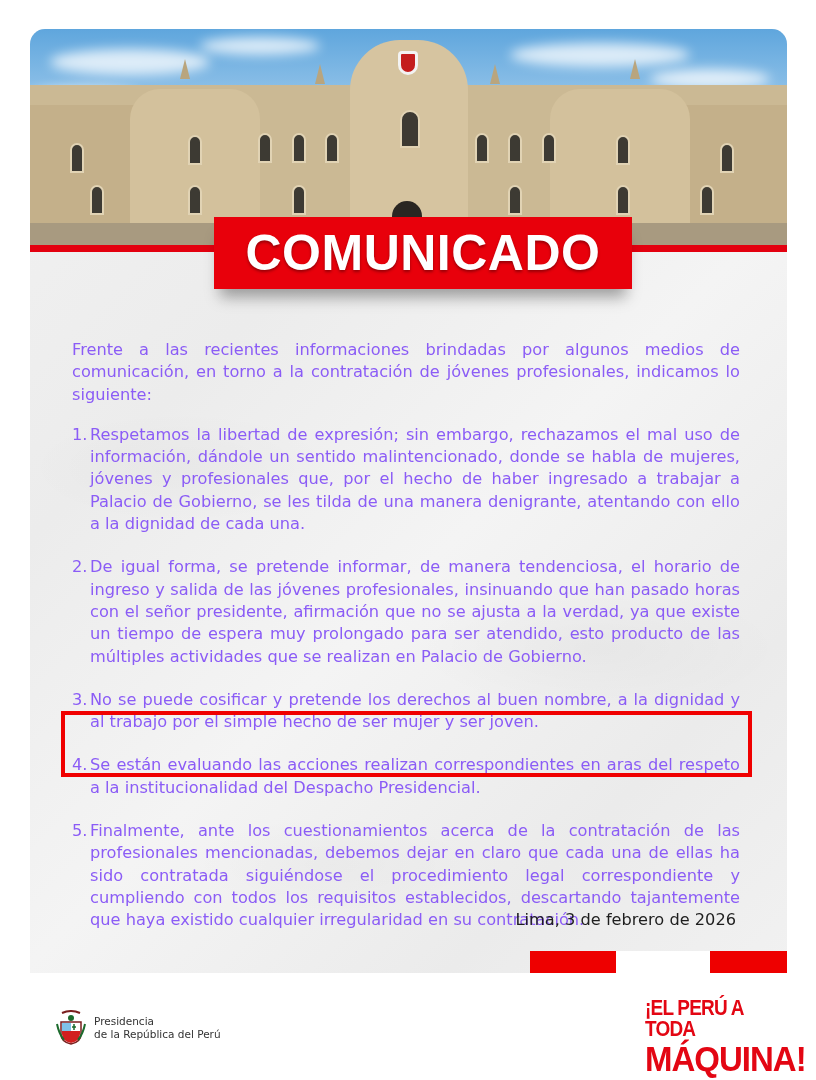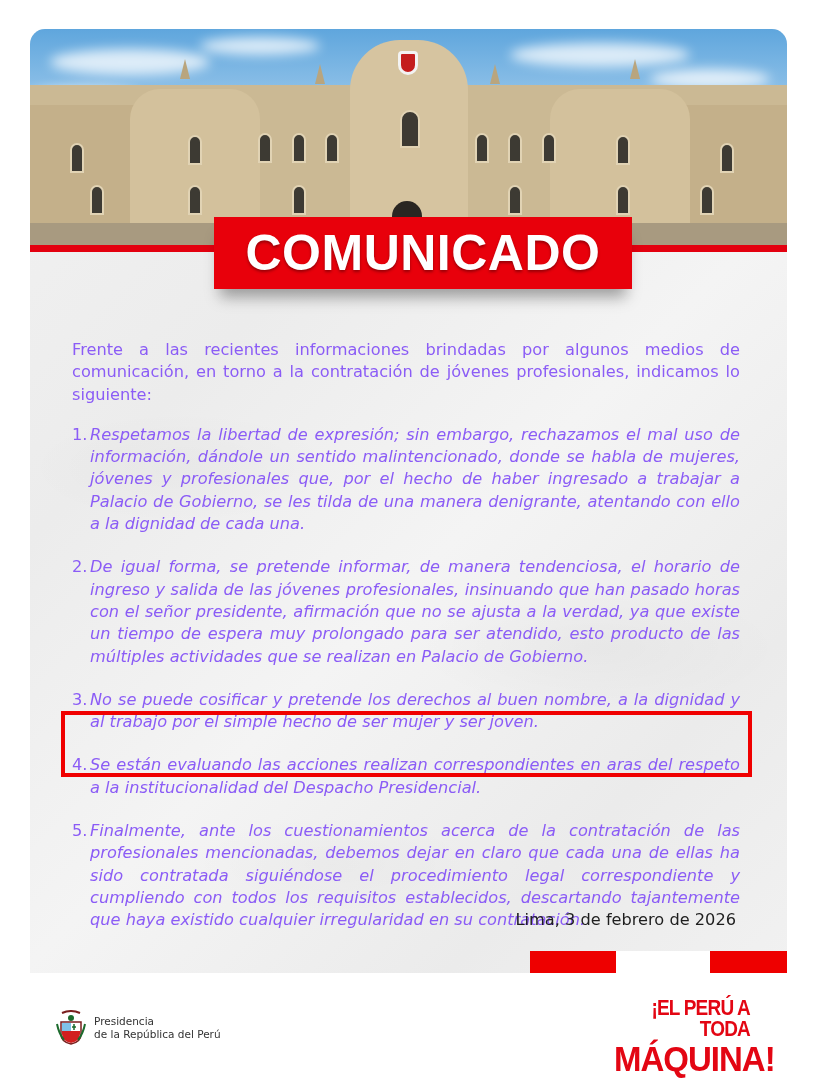--- a/index.html
+++ b/index.html
@@ -45,36 +45,36 @@
     font-family: "Liberation Sans", "DejaVu Sans", sans-serif; font-weight: 700;
     font-size: 50px; color: #ffffff; letter-spacing: 0.5px;
     text-shadow: 0 2px 3px rgba(0,0,0,0.35);
   }
 
   .content { position: absolute; left: 42px; top: 282px; width: 668px; font-size: 16.2px; line-height: 22.3px; color: #8b5cf6; z-index: 2; margin-top: 25px; }
   .intro { text-align: justify; text-align-last: left; }
   .items { list-style: none; margin-top: 18px; }
   .item { display: flex; text-align: justify; margin-bottom: 21px; }
   .item .num { width: 18px; flex: none; }
-  .item .txt { flex: 1; font-style: italic; }
+  .item .txt { flex: 1; }
   .item.highlight {
     position: relative;
   }
   .hl-box { position: absolute; left: 31px; top: 682px; width: 692px; height: 66px; border: 4px solid #f00000; z-index: 3; pointer-events: none; }
 
   .signoff { position: absolute; left: 42px; top: 881px; width: 664px; text-align: right; font-size: 16.2px; color: #1e1e1e; z-index: 2; }
 
   .flag-bar { position: absolute; top: 951px; height: 22px; background: #ee0000; }
   .flag-white { position: absolute; top: 951px; height: 22px; background: #ffffff; }
 
   .footer-logo { position: absolute; left: 56px; top: 1010px; display: flex; align-items: center; gap: 8px; }
   .shield { width: 30px; height: 36px; position: relative; }
   .footer-text { font-family: "DejaVu Sans", sans-serif; font-size: 10.5px; line-height: 13px; color: #333; }
 
-  .slogan { position: absolute; left: 614px; top: 999px; width: 136px; text-align: right; color: #e30613;
+  .slogan { position: absolute; left: 645px; top: 999px; width: 136px; text-align: left; color: #e30613;
     font-family: "Liberation Sans", "DejaVu Sans", sans-serif; font-weight: 700; line-height: 1; }
   .slogan .l1 { font-size: 19px; letter-spacing: -0.8px; transform: scaleY(1.15); display: block; }
   .slogan .l2 { font-size: 33px; letter-spacing: -1px; transform: scaleY(1.05); display: block; margin-top: 5px; }
 </style>
 </head>
 <body>
 
 <div class="card">
   <div class="photo">
     <div class="cloud" style="left:20px;top:20px;width:160px;height:26px;"></div>

